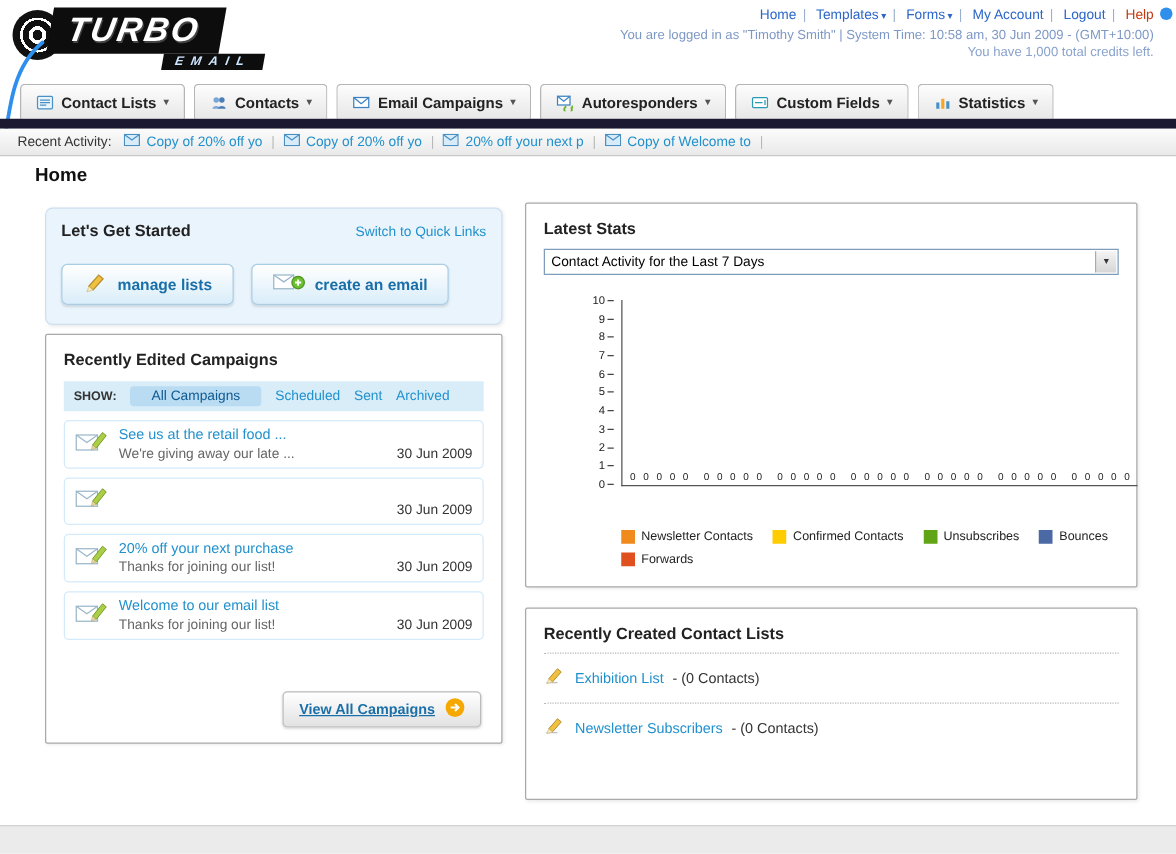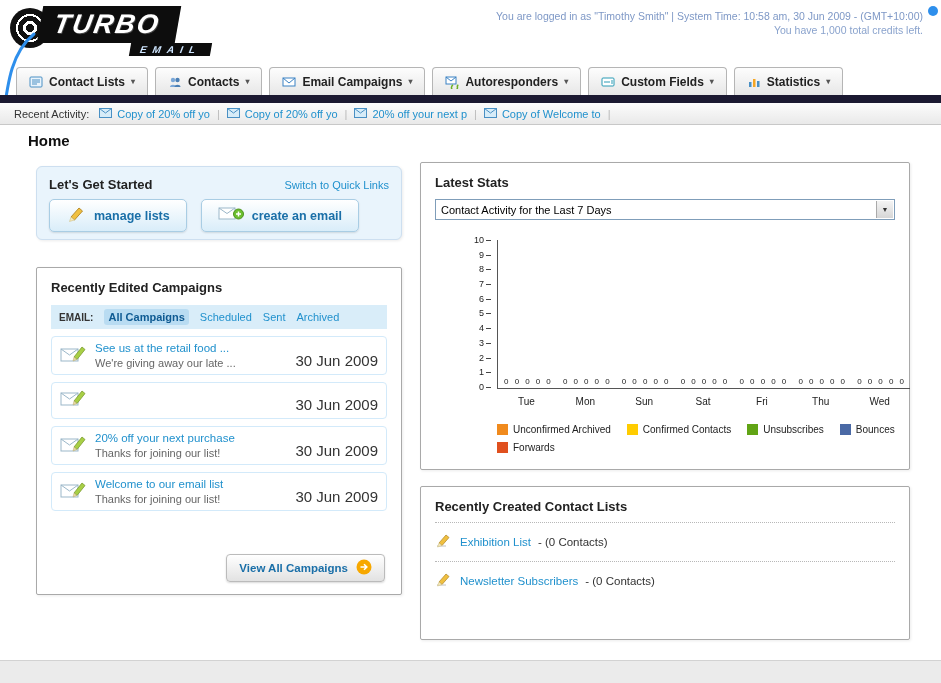--- a/index.html
+++ b/index.html
@@ -42,39 +42,39 @@
   .activity-sep{color:#b9b9b9;margin-right:7px;}
 
   .page-title{position:absolute;top:132px;left:28px;font-size:15px;font-weight:bold;color:#101010;}
 
   
   .panel{position:absolute;background:#fff;border:1px solid #a9a9a9;border-radius:2px;box-sizing:border-box;
     box-shadow:1px 1px 3px rgba(0,0,0,0.08);padding:12px 14px;}
   .panel-title{font-size:13px;font-weight:bold;color:#222;}
 
   
-  #get-started{left:36px;top:166px;width:366px;height:74px;background:#e9f4fc;border:1px solid #cddff0;border-radius:6px;padding:10px 12px;}
+  #get-started{left:36px;top:166px;width:366px;height:94px;background:#e9f4fc;border:1px solid #cddff0;border-radius:6px;padding:10px 12px;}
   .gs-head{display:flex;justify-content:space-between;align-items:baseline;}
   .gs-link{font-size:11px;color:#2191cd;cursor:pointer;}
-  .gs-buttons{display:flex;gap:14px;margin-top:7px;}
+  .gs-buttons{display:flex;gap:14px;margin-top:19px;}
   .btn-blue{display:flex;align-items:center;gap:8px;padding:5px 16px;background:linear-gradient(#ffffff,#d9edf9);
     border:1px solid #a9cde4;border-radius:5px;font-weight:bold;color:#1a6fa8;font-size:12.5px;cursor:pointer;box-shadow:0 1px 2px rgba(0,0,0,.12);}
 
   
   #campaigns-panel{left:36px;top:267px;width:366px;height:328px;}
   .filterbar{margin-top:10px;background:#d9edf9;padding:4px 8px;font-size:11px;display:flex;gap:11px;align-items:center;}
   .show-label{font-weight:bold;color:#333;font-size:10px;}
   .filter{color:#2191cd;cursor:pointer;}
-  .filter.active{background:#b9dcf2;color:#0e5a92;font-weight:bold;padding:2px 4px;border-radius:3px;}
+  .filter.active{background:#b9dcf2;color:#0e5a92;font-weight:normal;padding:2px 17px;border-radius:3px;}
   .crow{display:flex;align-items:flex-end;gap:8px;border:1px solid #d3eafa;border-radius:4px;padding:5px 8px;margin-top:7px;background:#fff;cursor:pointer;}
   .ctitle{color:#2191cd;font-size:11.5px;display:block;text-decoration:none;cursor:pointer;}
   .csub{color:#666;font-size:11px;margin-top:3px;}
-  .cdate{margin-left:auto;font-size:15px;color:#333;white-space:nowrap;}
+  .cdate{margin-left:auto;font-size:11px;color:#333;white-space:nowrap;}
   .btn-gray{display:flex;align-items:center;gap:8px;padding:4px 12px;background:linear-gradient(#ffffff,#e2e2e2);
-    border:1px solid #bbb;border-radius:4px;font-weight:bold;color:#1a6fa8;font-size:11.5px;cursor:pointer;box-shadow:0 1px 2px rgba(0,0,0,.15);}
+    border:1px solid #bbb;border-radius:4px;font-weight:bold;color:#1a6fa8;font-size:11.5px;cursor:pointer;box-shadow:0 1px 2px rgba(0,0,0,.15);text-decoration:underline;}
   .pin-br{position:absolute;right:16px;bottom:12px;}
 
   
   #stats-panel{left:420px;top:162px;width:490px;height:308px;}
   .dropdown{margin-top:9px;border:1px solid #7f9db9;height:19px;display:flex;align-items:center;font-size:11px;color:#000;
     position:relative;background:#fff;padding-left:5px;cursor:pointer;}
   .dropdown-arrow{position:absolute;right:1px;top:1px;bottom:1px;width:16px;background:linear-gradient(#f4f4f4,#d6d6d6);
     border-left:1px solid #aaa;display:flex;align-items:center;justify-content:center;font-size:7px;color:#333;}
   .chart{position:relative;height:232px;margin-top:16px;}
   .y-axis{position:absolute;left:30px;top:0;height:156px;width:26px;display:flex;flex-direction:column;
@@ -109,20 +109,28 @@
     <div class="logo-swirl"></div>
     <div class="logo-main">TURBO</div>
     <div class="logo-sub">EMAIL</div>
   </div>
   <svg class="swoosh" width="46" height="92">
     <path d="M34 4 C 12 22, 8 50, 3 88" fill="none" stroke="#2e8fec" stroke-width="3" stroke-linecap="round"></path>
   </svg>
   <div class="blue-dot"></div>
 
   <div class="header-right">
+    <div class="toplinks">
+      <a>Home</a><span class="sep">|</span>
+      <a><span>Templates</span><span class="mini-caret">▾</span></a><span class="sep">|</span>
+      <a><span>Forms</span><span class="mini-caret">▾</span></a><span class="sep">|</span>
+      <a>My Account</a><span class="sep">|</span>
+      <a>Logout</a><span class="sep">|</span>
+      <a class="help">Help</a>
+    </div>
     <div class="logininfo">You are logged in as "Timothy Smith" | System Time: 10:58 am, 30 Jun 2009 - (GMT+10:00)</div>
     <div class="credits">You have 1,000 total credits left.</div>
   </div>
 
   <div class="tabs">
     <div class="tab">
       <span>
           <svg width="14" height="14">
             <rect x="1" y="2" width="12" height="10" rx="1" fill="#eaf4fc" stroke="#4a90c4"></rect>
             <path d="M3 5h8M3 7h8M3 9h5" stroke="#4a90c4" fill="none"></path>
@@ -248,21 +256,21 @@
               <path d="M20.5 6.5v5M18 9h5" stroke="#fff" stroke-width="1.5"></path>
             </svg></span>
         <span>create an email</span>
       </div>
     </div>
   </div>
 
   <div class="panel" id="campaigns-panel">
     <div class="panel-title">Recently Edited Campaigns</div>
     <div class="filterbar">
-      <span class="show-label">EMAIL:</span>
+      <span class="show-label">SHOW:</span>
       <span class="filter active">All Campaigns</span>
       <span class="filter">Scheduled</span>
       <span class="filter">Sent</span>
       <span class="filter">Archived</span>
     </div>
 
     <div class="crow">
       <span><svg width="27" height="21">
             <rect x="1" y="5" width="17" height="12" fill="#fff" stroke="#9bb7c9"></rect>
             <path d="M1 5l8.5 6L18 5" fill="none" stroke="#9bb7c9"></path>
@@ -386,33 +394,24 @@
             </div>
             <div class="zgroup">
               <span>0</span>
               <span>0</span>
               <span>0</span>
               <span>0</span>
               <span>0</span>
             </div>
           </div>
       </div>
-      <div class="x-axis" id="xlabels">
-          <div class="xlabel">Tue</div>
-          <div class="xlabel">Mon</div>
-          <div class="xlabel">Sun</div>
-          <div class="xlabel">Sat</div>
-          <div class="xlabel">Fri</div>
-          <div class="xlabel">Thu</div>
-          <div class="xlabel">Wed</div>
-        </div>
       <div class="legend" id="legend">
           <div class="legend-item">
             <span class="swatch" style="background: rgb(240, 138, 29);"></span>
-            <span>Unconfirmed Archived</span>
+            <span>Newsletter Contacts</span>
           </div>
           <div class="legend-item">
             <span class="swatch" style="background: rgb(255, 204, 0);"></span>
             <span>Confirmed Contacts</span>
           </div>
           <div class="legend-item">
             <span class="swatch" style="background: rgb(97, 164, 21);"></span>
             <span>Unsubscribes</span>
           </div>
           <div class="legend-item">

